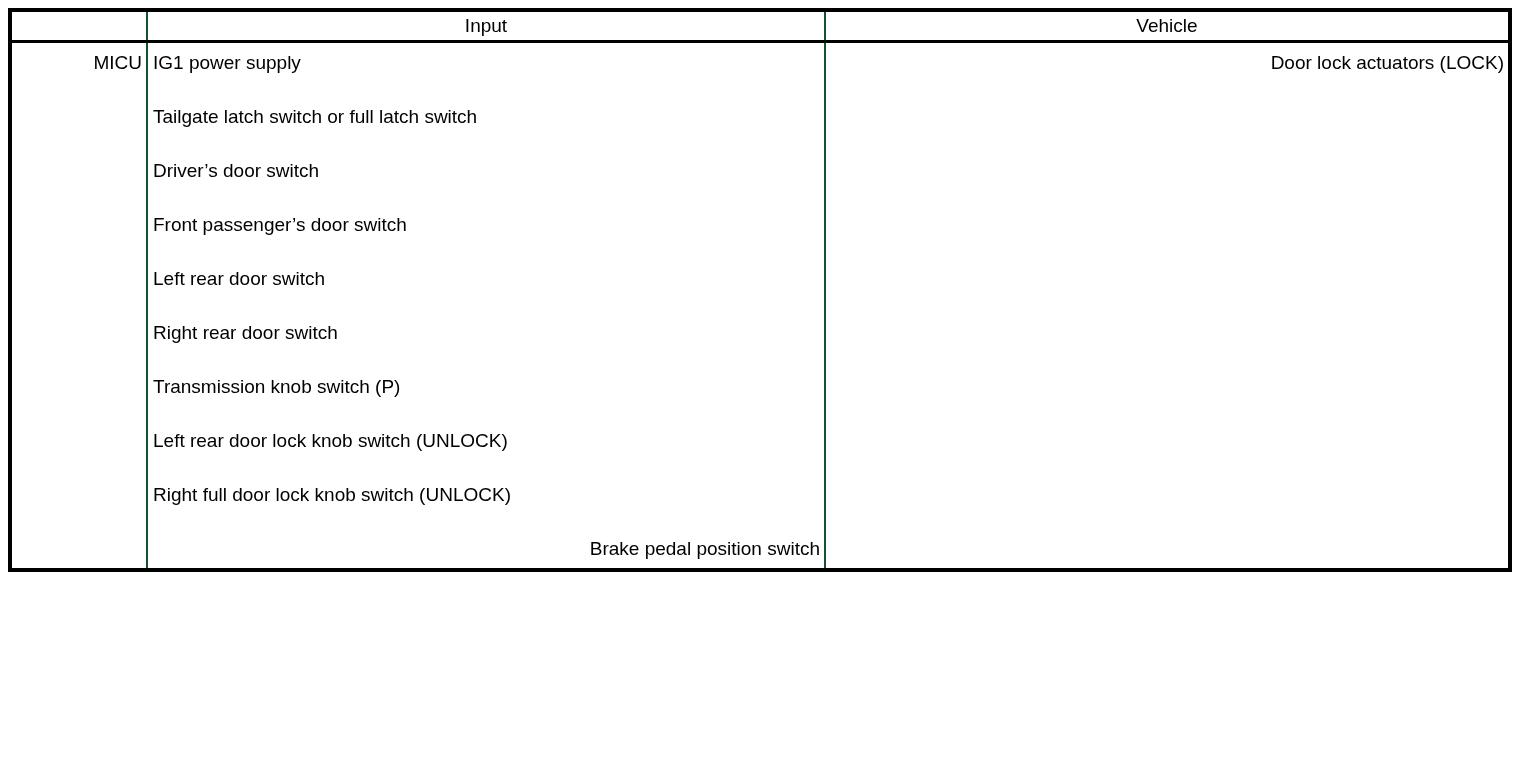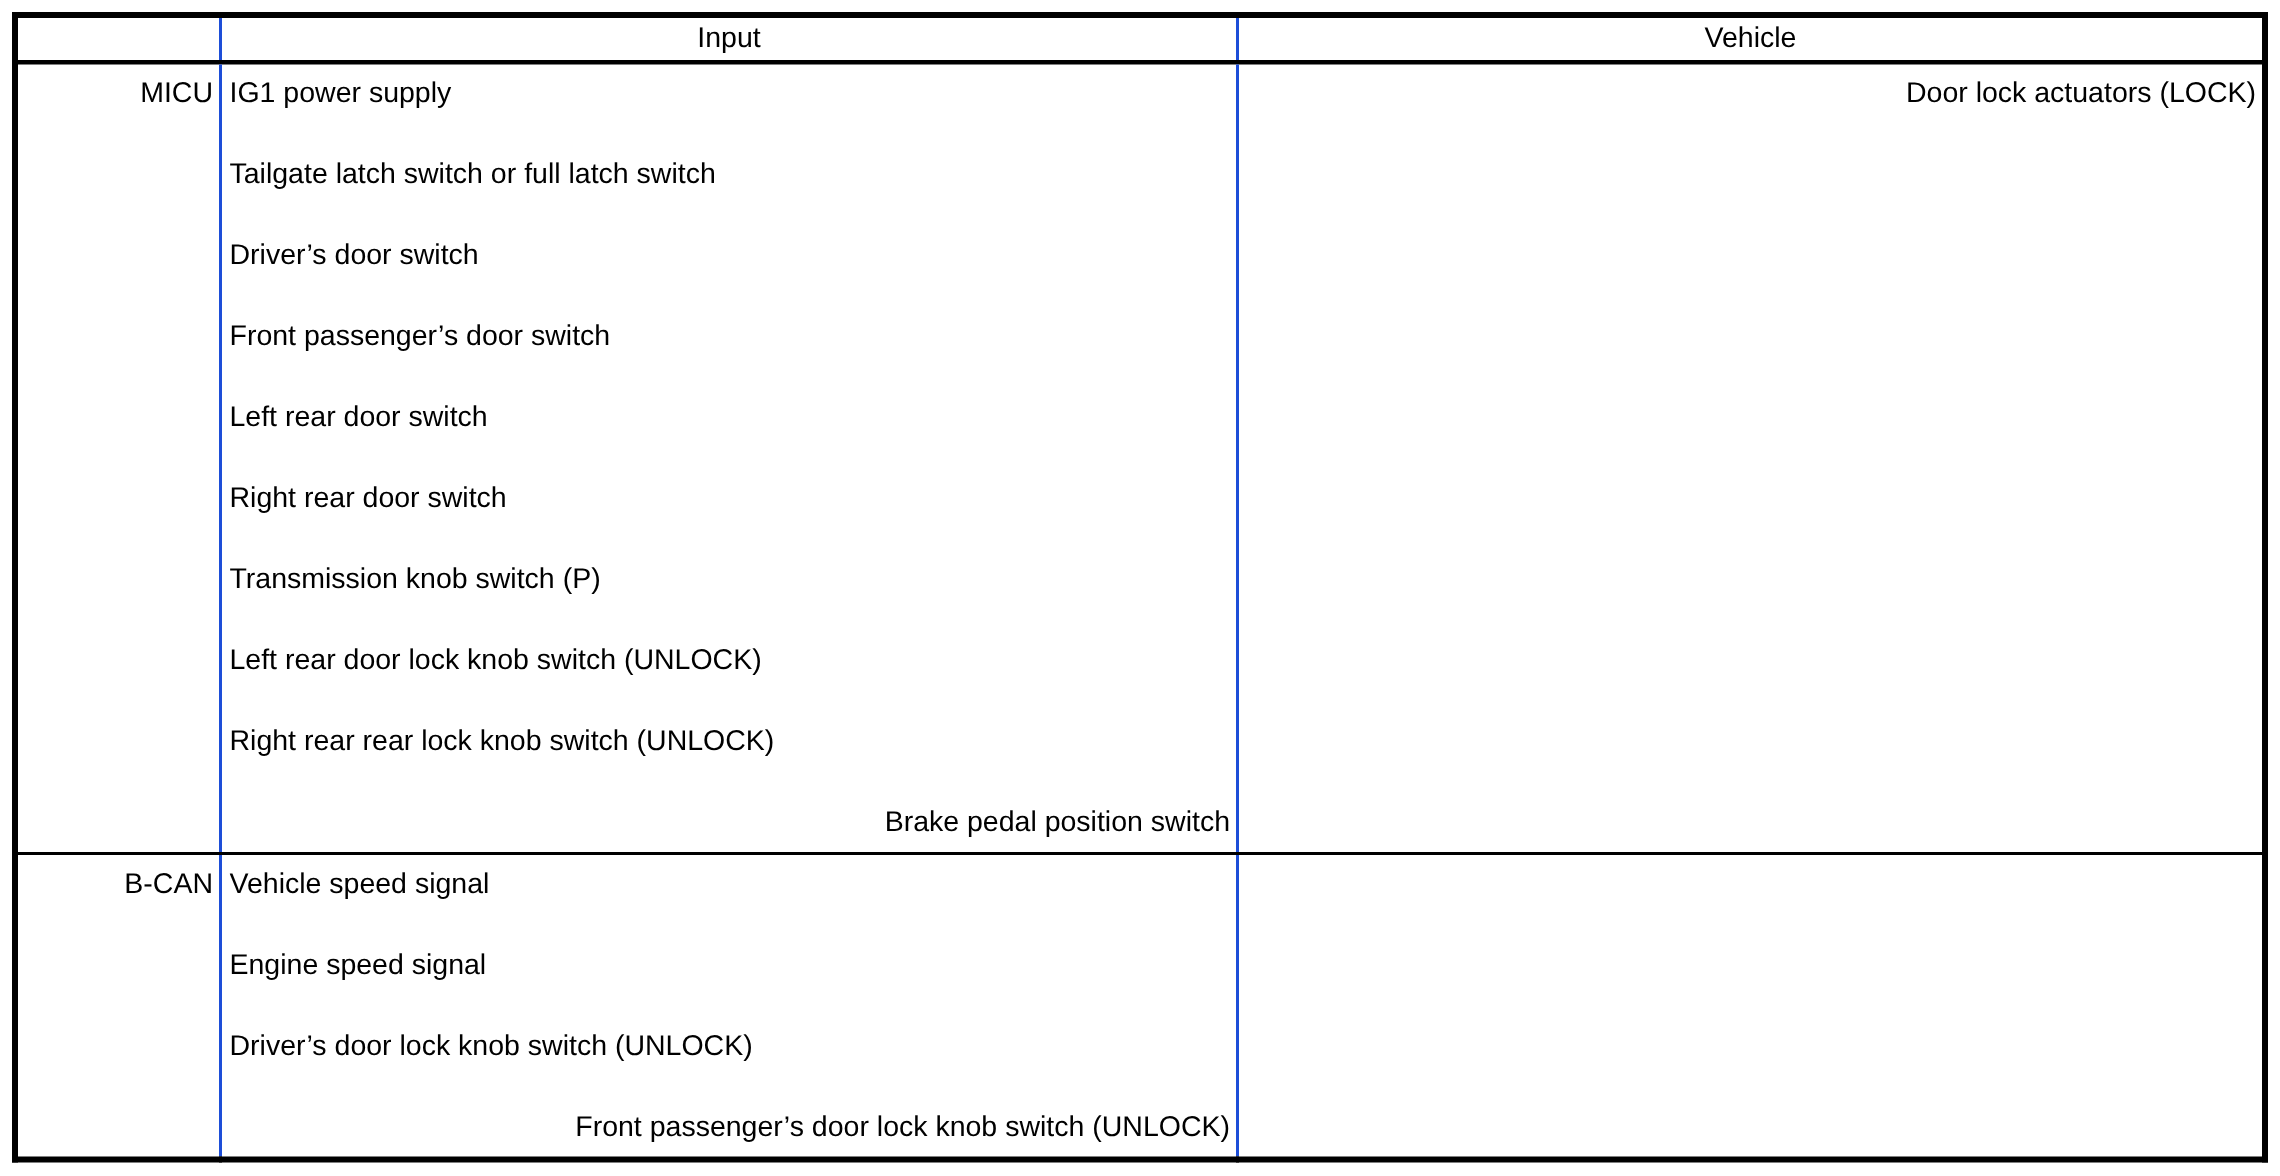--- a/index.html
+++ b/index.html
@@ -36,21 +36,21 @@
   table.io-table td {
     vertical-align: top;
     padding: 9px 4px 9px 5px;
   }
   td.source-cell {
     padding-left: 3px;
     padding-right: 2px;
     text-align: right;
   }
   .cell-divider-right {
-    border-right: 2px solid #1d4ed8;
+    border-right: 2px solid #14532d;
   }
   tr.body-row-divider > td {
     border-bottom: 2px solid #000000;
   }
   .line {
     line-height: 21px;
     min-height: 21px;
     margin-bottom: 33px;
     white-space: nowrap;
     overflow: hidden;
@@ -82,32 +82,22 @@
         <td class="source-cell cell-divider-right">MICU</td>
         <td class="input-cell cell-divider-right">
           <div class="line">IG1 power supply</div>
           <div class="line">Tailgate latch switch or full latch switch</div>
           <div class="line">Driver’s door switch</div>
           <div class="line">Front passenger’s door switch</div>
           <div class="line">Left rear door switch</div>
           <div class="line">Right rear door switch</div>
           <div class="line">Transmission knob switch (P)</div>
           <div class="line">Left rear door lock knob switch (UNLOCK)</div>
-          <div class="line">Right rear rear lock knob switch (UNLOCK)</div>
+          <div class="line">Right full door lock knob switch (UNLOCK)</div>
           <div class="line">Brake pedal position switch</div>
         </td>
         <td class="output-cell">
           <div class="line">Door lock actuators (LOCK)</div>
         </td>
       </tr>
-      <tr>
-        <td class="source-cell cell-divider-right">B-CAN</td>
-        <td class="input-cell cell-divider-right">
-          <div class="line">Vehicle speed signal</div>
-          <div class="line">Engine speed signal</div>
-          <div class="line">Driver’s door lock knob switch (UNLOCK)</div>
-          <div class="line">Front passenger’s door lock knob switch (UNLOCK)</div>
-        </td>
-        <td class="output-cell"></td>
-      </tr>
     </tbody>
   </table>
 </div>
 
 </body></html>

